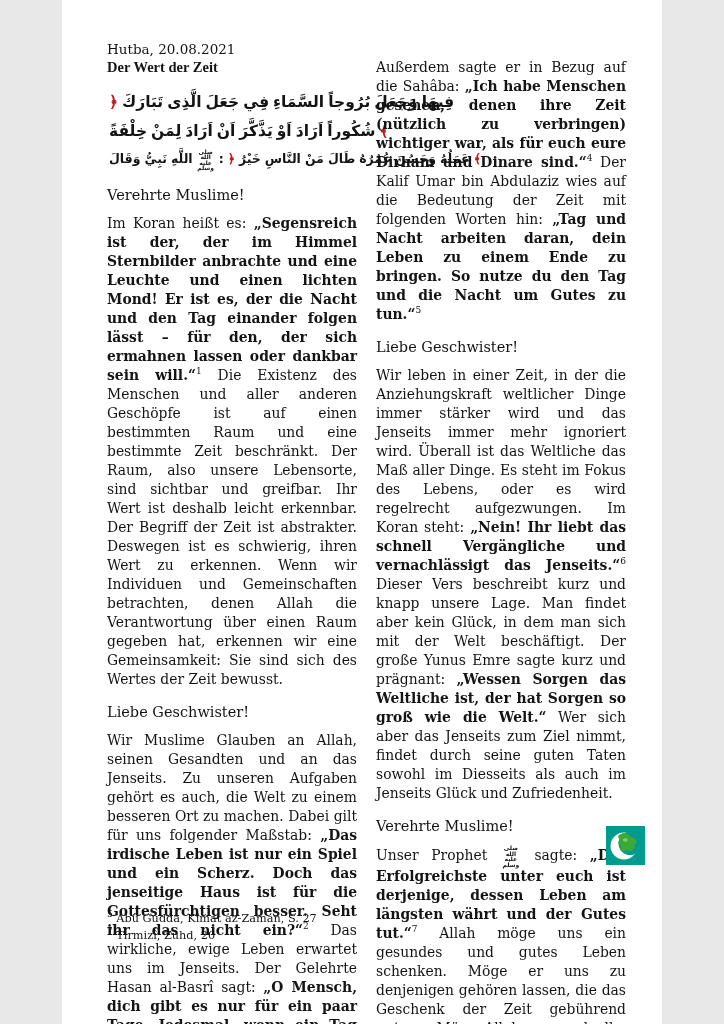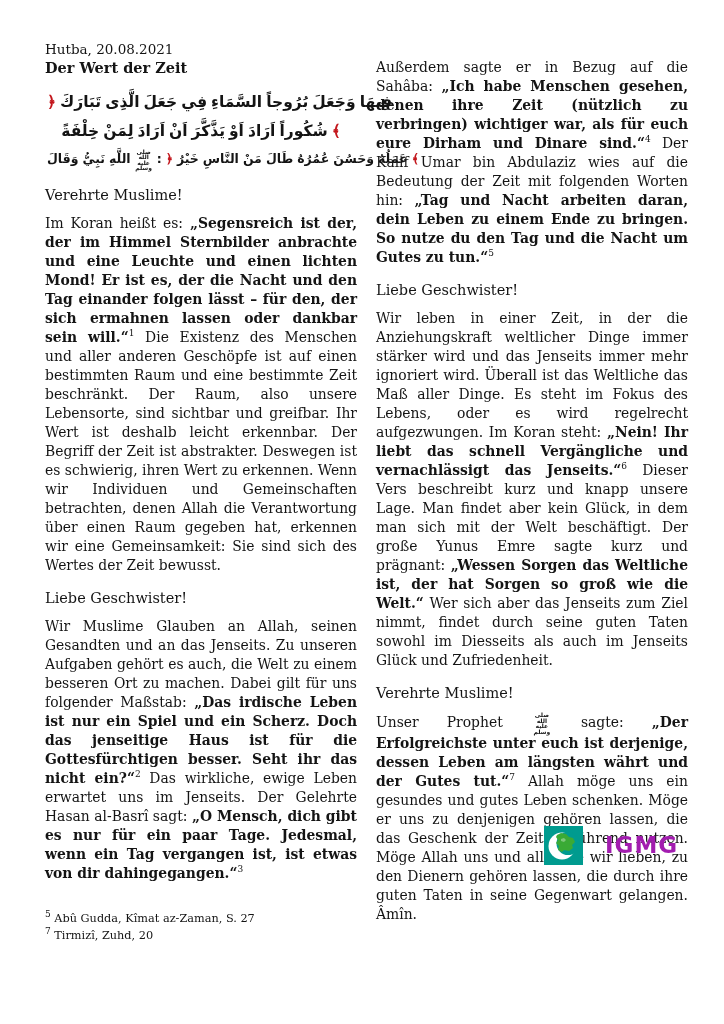--- a/index.html
+++ b/index.html
@@ -1,30 +1,30 @@
 <!DOCTYPE html>
 <html><head>
 <meta charset="utf-8">
 <style>
   html,body{margin:0;padding:0;background:#e8e8e8;}
   .page{
     position:relative;
-    width:724px;height:1024px;
+    width:600px;height:1024px;
     margin:0 auto;
     background:#ffffff;
     box-sizing:border-box;
     padding:40px 36px 0 45px;
     font-family:"DejaVu Serif","Liberation Serif",serif;
     color:#141414;
     overflow:hidden;
   }
   .cols{display:flex;gap:19px;}
   .col{flex:1 1 0;min-width:0;}
   .hdr-date{font-size:13.5px;line-height:18px;}
-  .hdr-title{font-size:14.5px;font-weight:bold;line-height:19px;margin-bottom:8px;}
+  .hdr-title{font-size:14.5px;font-weight:bold;line-height:19px;margin-bottom:8px;font-family:Liberation Serif, serif;}
   .ar-block{margin:11px 0 10px 0;}
   .ar-line{
     direction:ltr;
     text-align:center;
     font-family:"DejaVu Sans","Liberation Sans",sans-serif;
     font-weight:bold;
     font-size:15.5px;
     line-height:29px;
     white-space:nowrap;
   }

